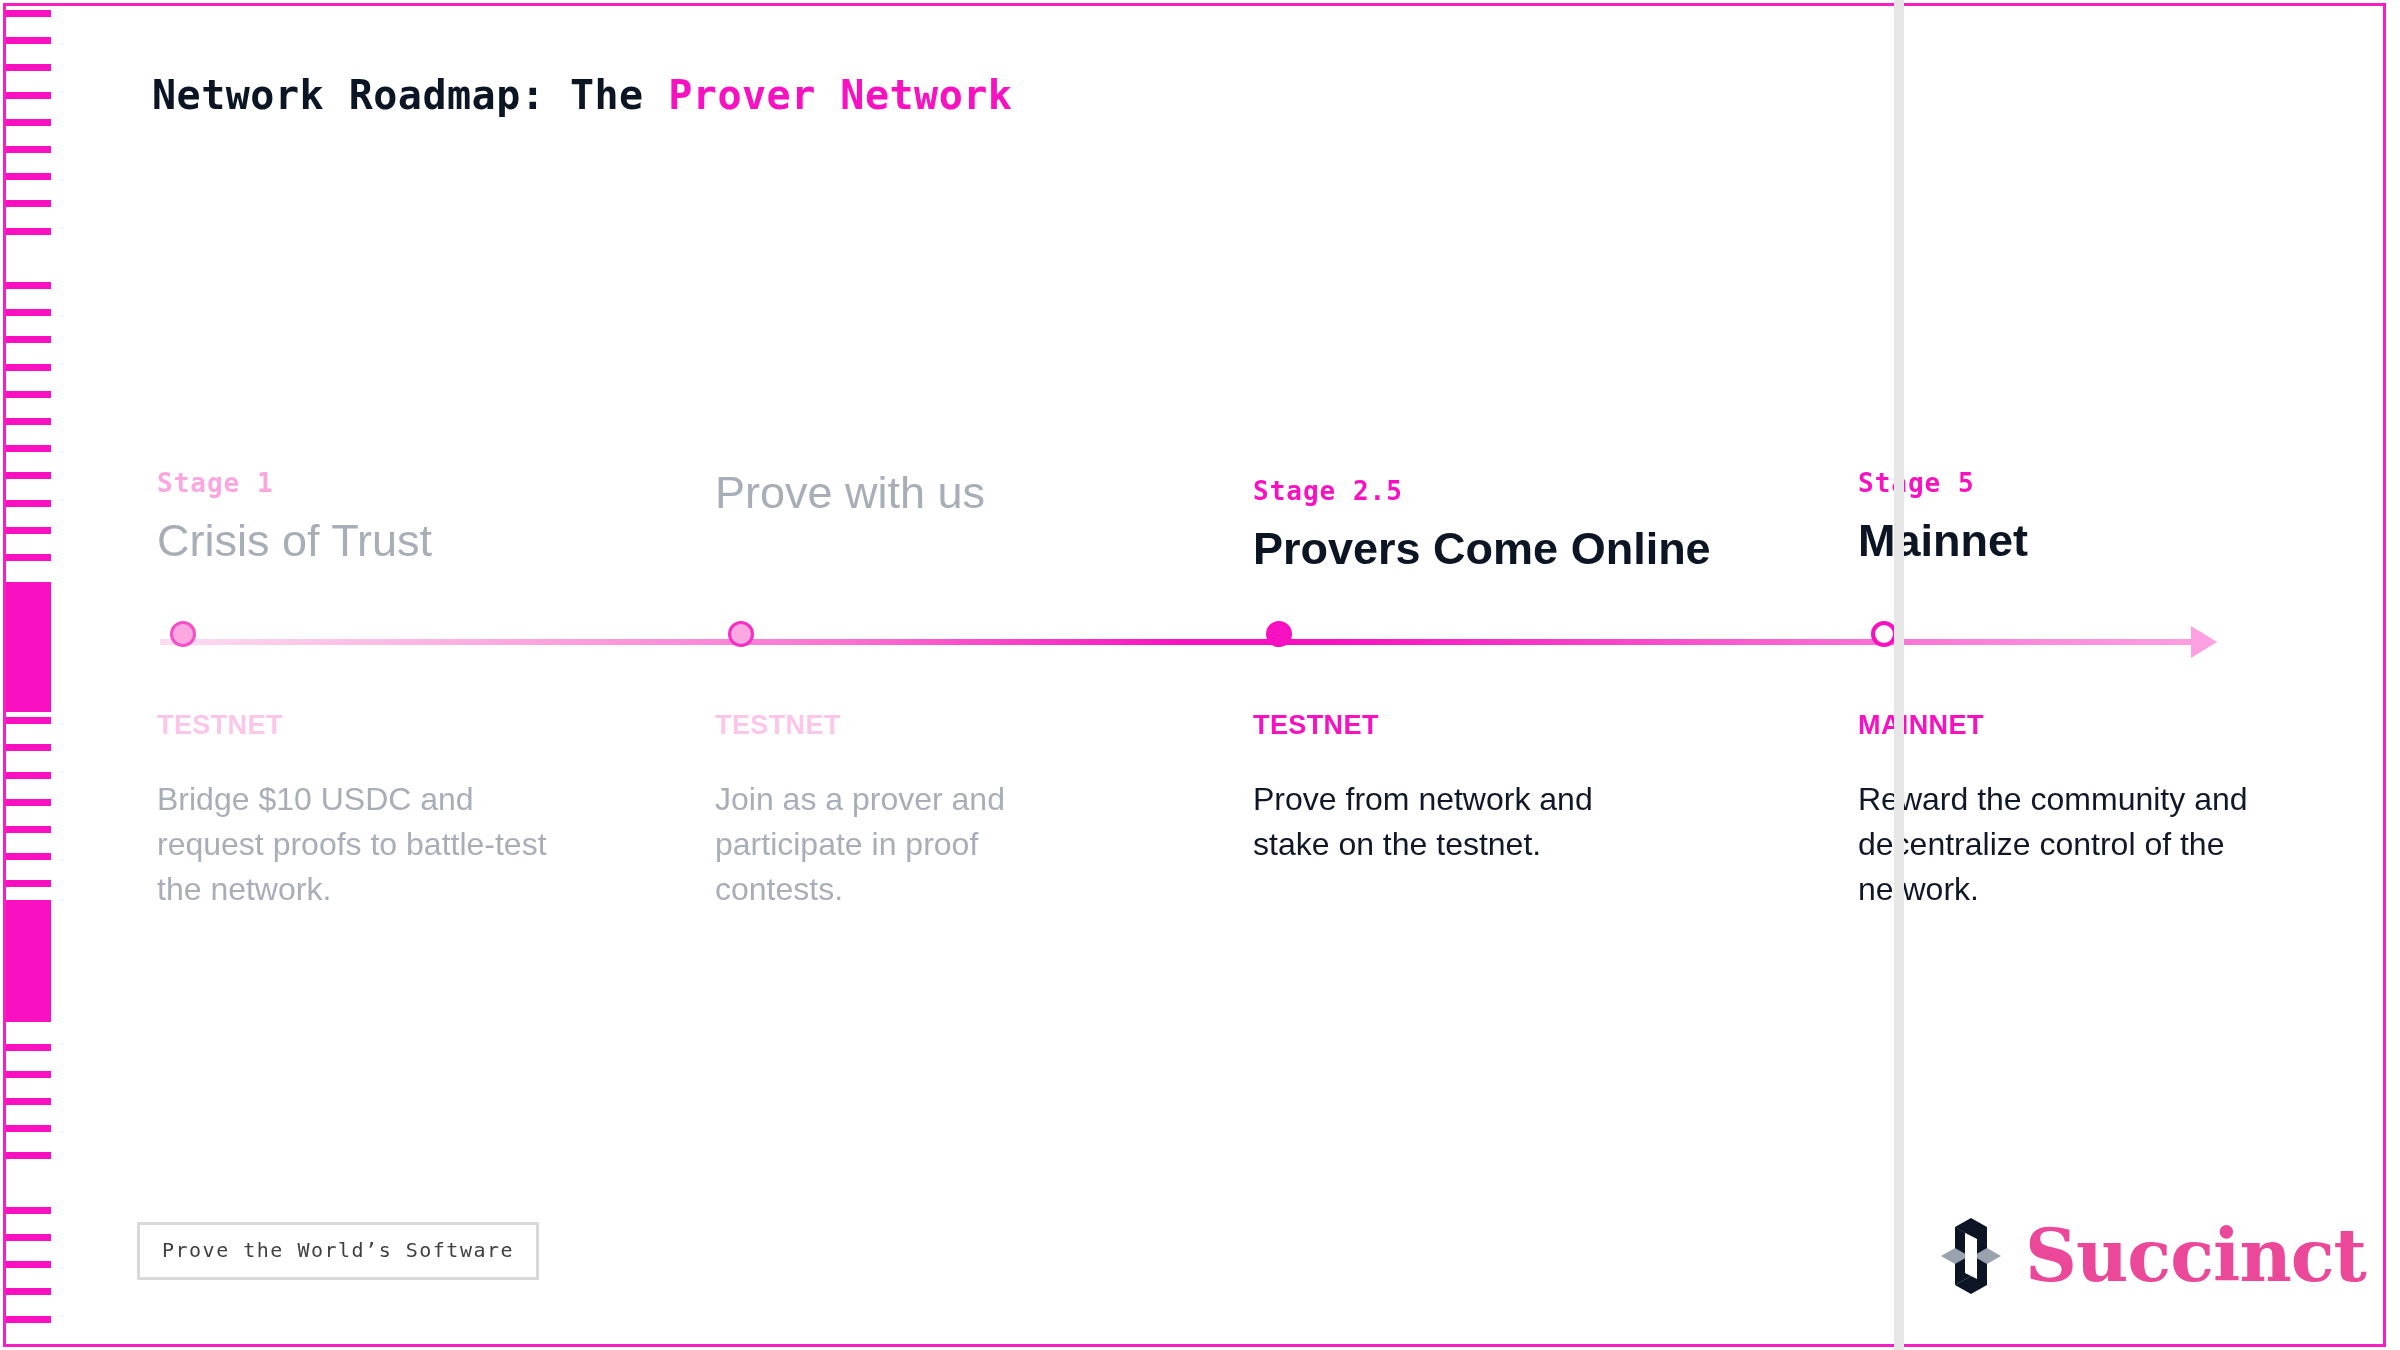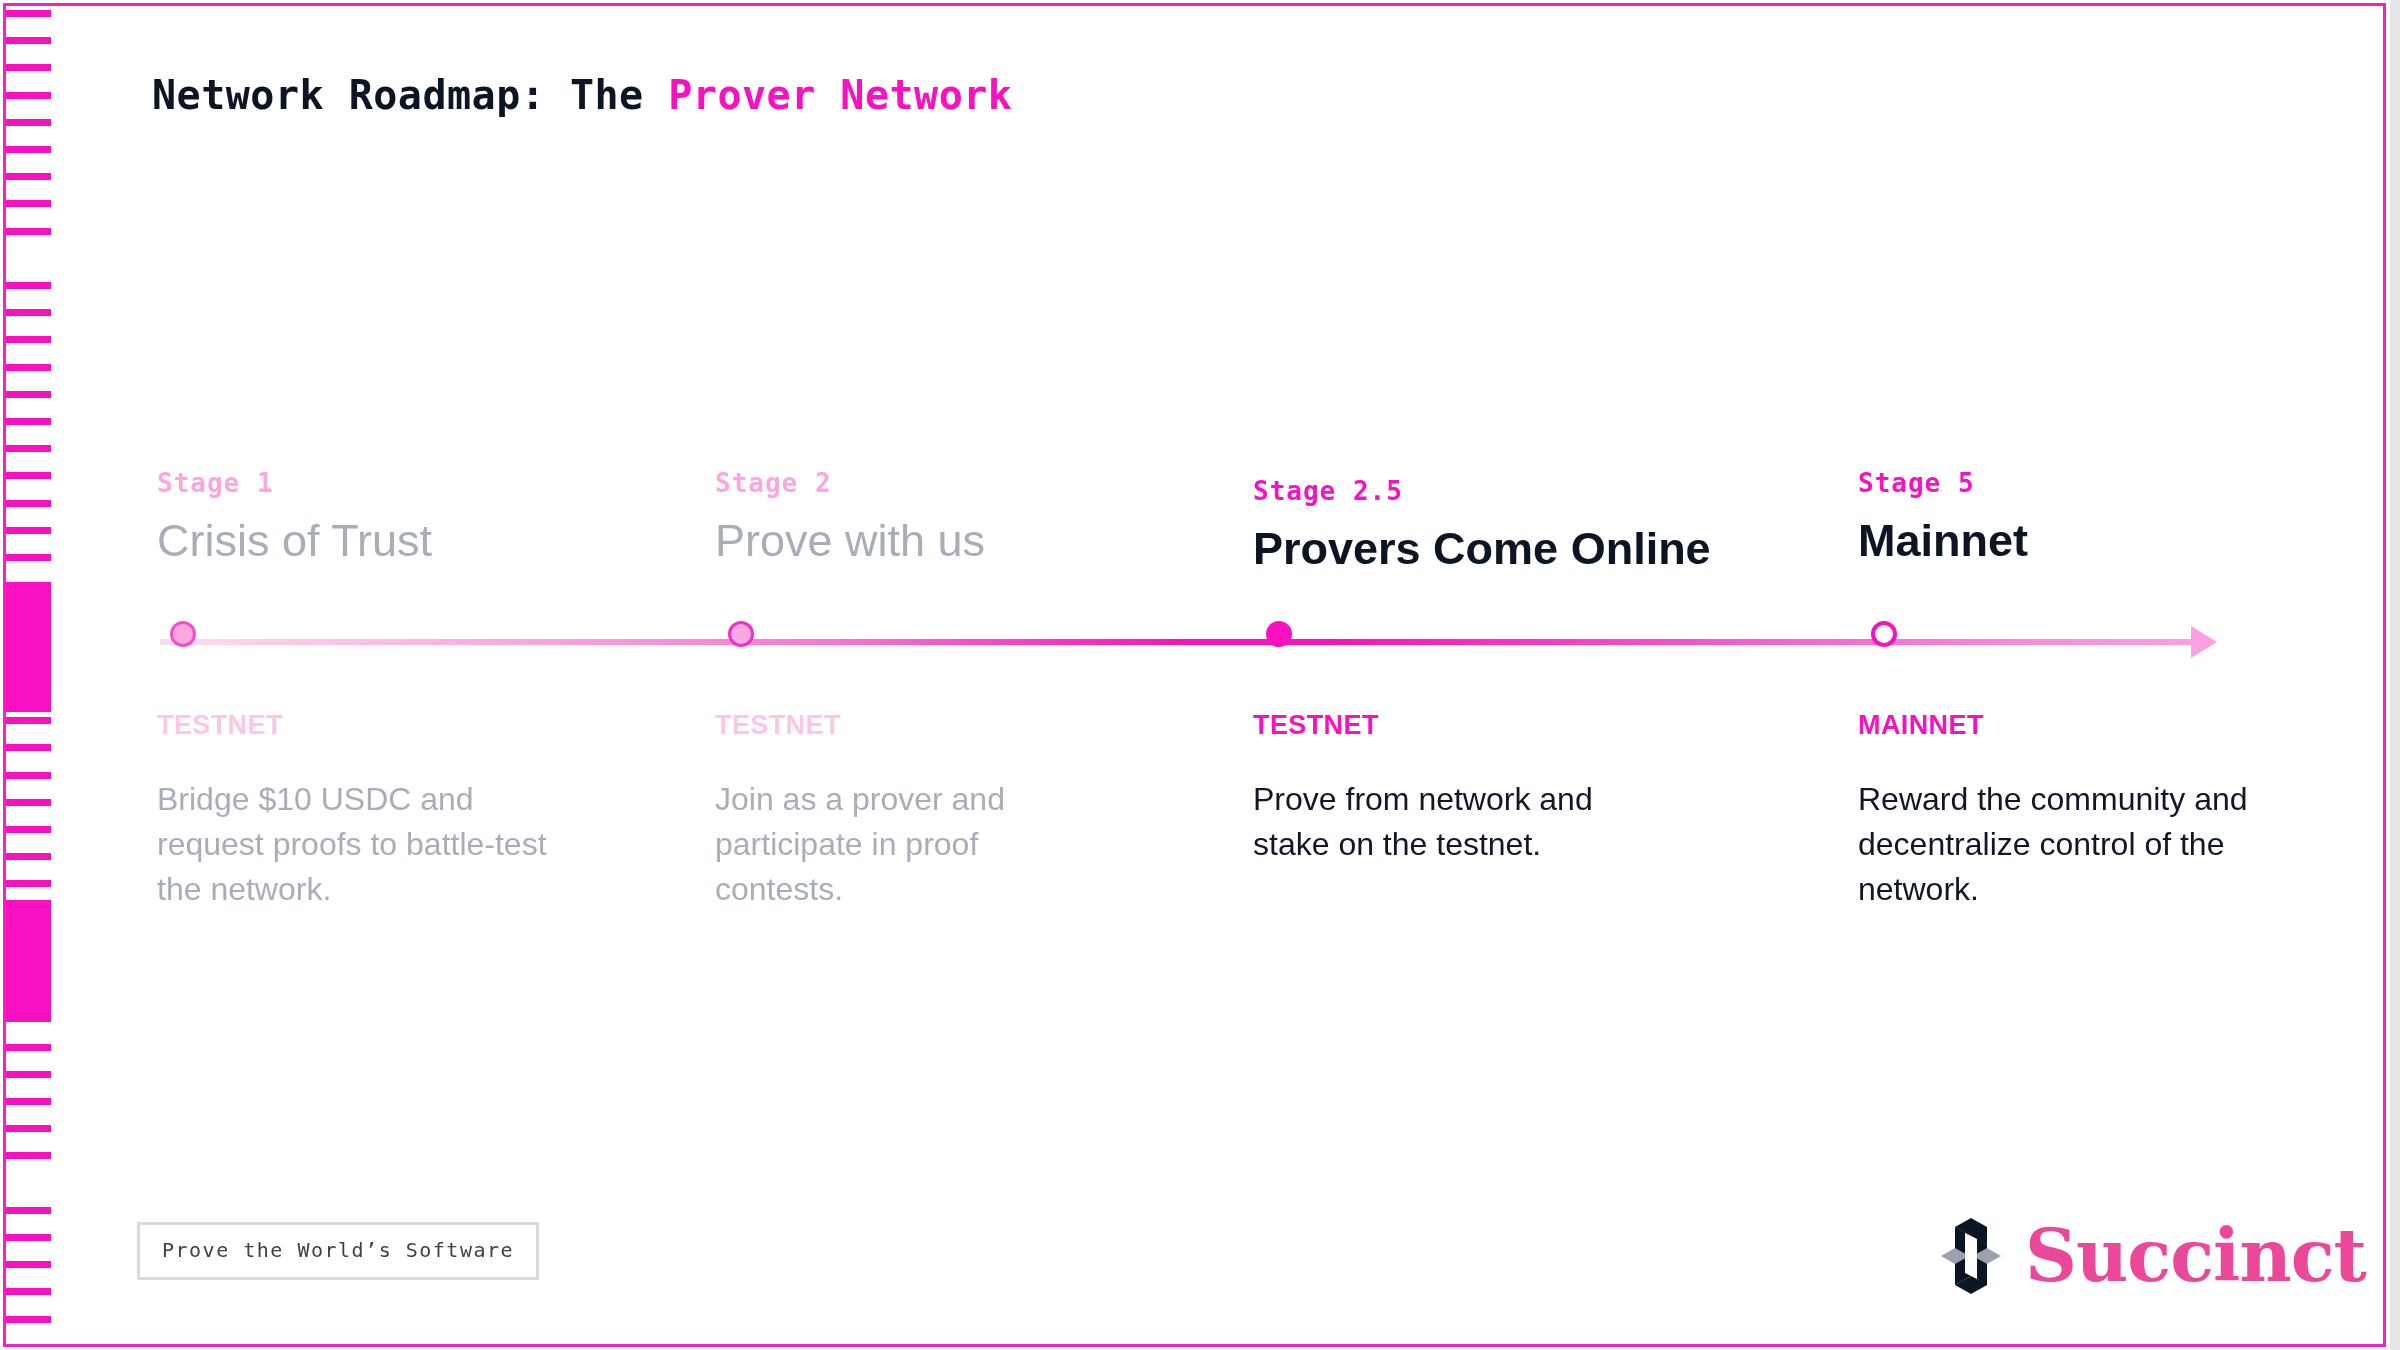--- a/index.html
+++ b/index.html
@@ -14,21 +14,21 @@
     overflow: hidden;
     font-family: "Liberation Sans", sans-serif;
     position: relative;
   }
 
   
   #slide {
     position: absolute;
     left: 0;
     top: 0;
-    width: 2400px;
+    width: 1904px;
     height: 1350px;
     background: #ffffff;
     box-sizing: border-box;
   }
   .frame-line {
     position: absolute;
     background: #F71FC3;
   }
   .frame-top    { left: 3px;  top: 3px;    width: 2383px; height: 3px; }
   .frame-bottom { left: 3px;  top: 1344px; width: 2383px; height: 3px; }
@@ -258,21 +258,20 @@
       <div class="tick block" style="top: 894px; height: 122px;"></div>
     </div>
 
   <div id="title"><span>Network Roadmap: The </span><span class="accent">Prover Network</span></div>
 
   <div class="stage-col" id="stage-col-0" style="left:157px;">
     <p class="stage-label" style="color:#FCA6E0;">Stage 1</p>
     <p class="stage-title" style="color:#A8AEB8;">Crisis of Trust</p>
   </div>
   <div class="stage-col" id="stage-col-1" style="left:715px;">
-    <p class="stage-label" style="color:#FCA6E0;">Stage 2</p>
     <p class="stage-title" style="color:#A8AEB8;">Prove with us</p>
   </div>
   <div class="stage-col" id="stage-col-2" style="left:1253px;margin-top:8px;">
     <p class="stage-label" style="color:#F910C0;">Stage 2.5</p>
     <p class="stage-title" style="color:#0C1523;font-weight:700;">Provers Come Online</p>
   </div>
   <div class="stage-col" id="stage-col-3" style="left:1858px;">
     <p class="stage-label" style="color:#F910C0;">Stage 5</p>
     <p class="stage-title" style="color:#0C1523;font-weight:700;">Mainnet</p>
   </div>

